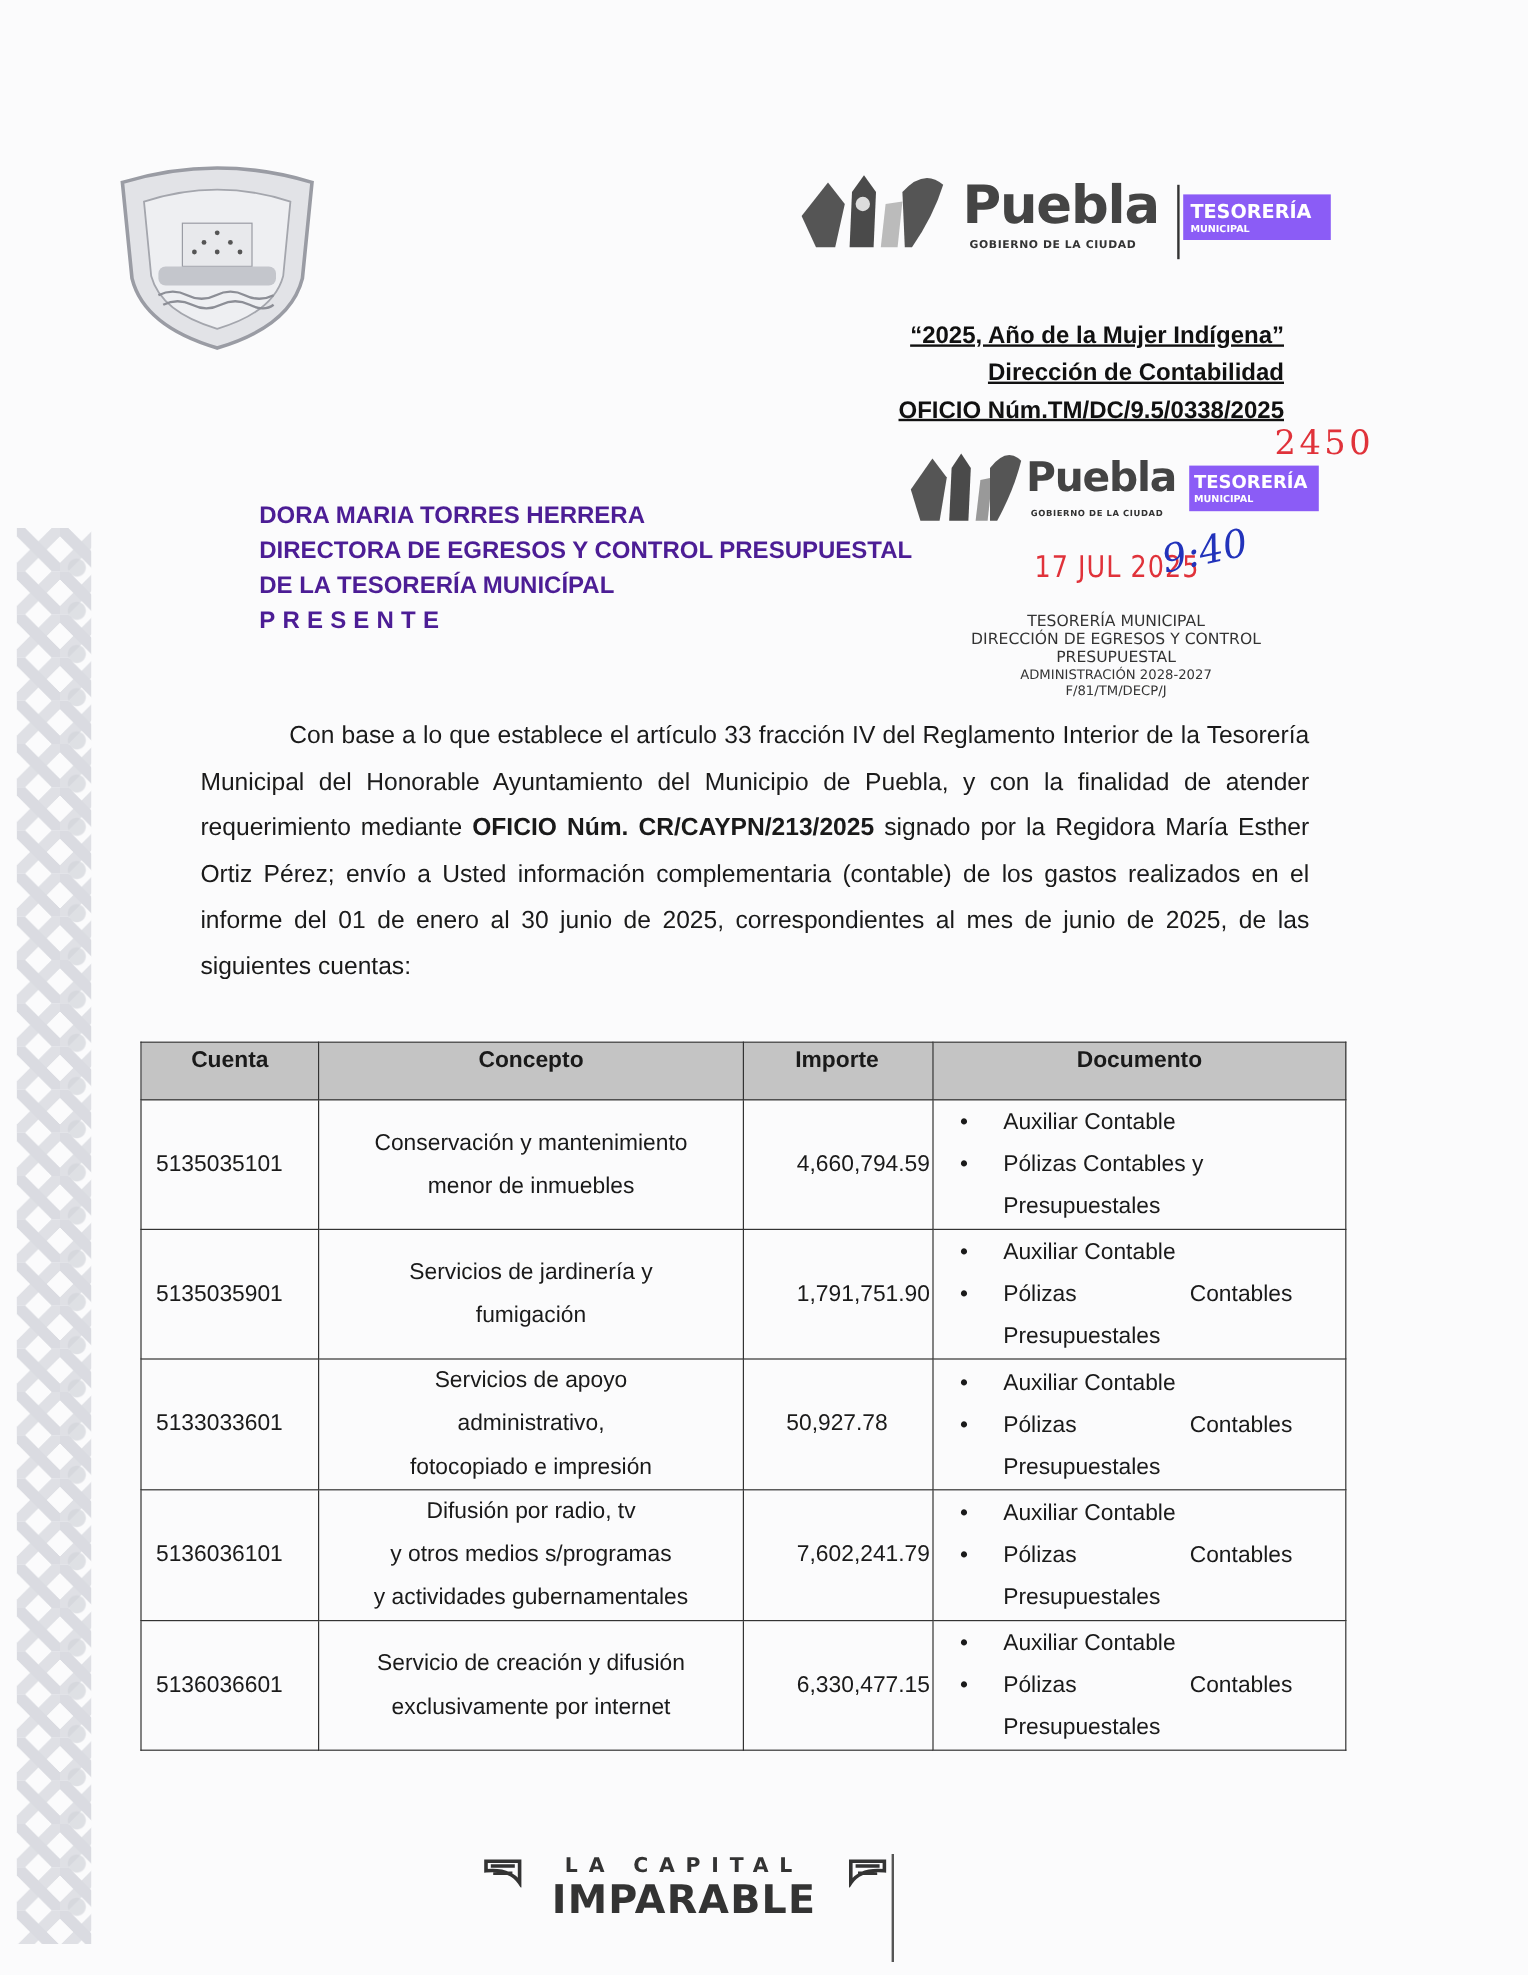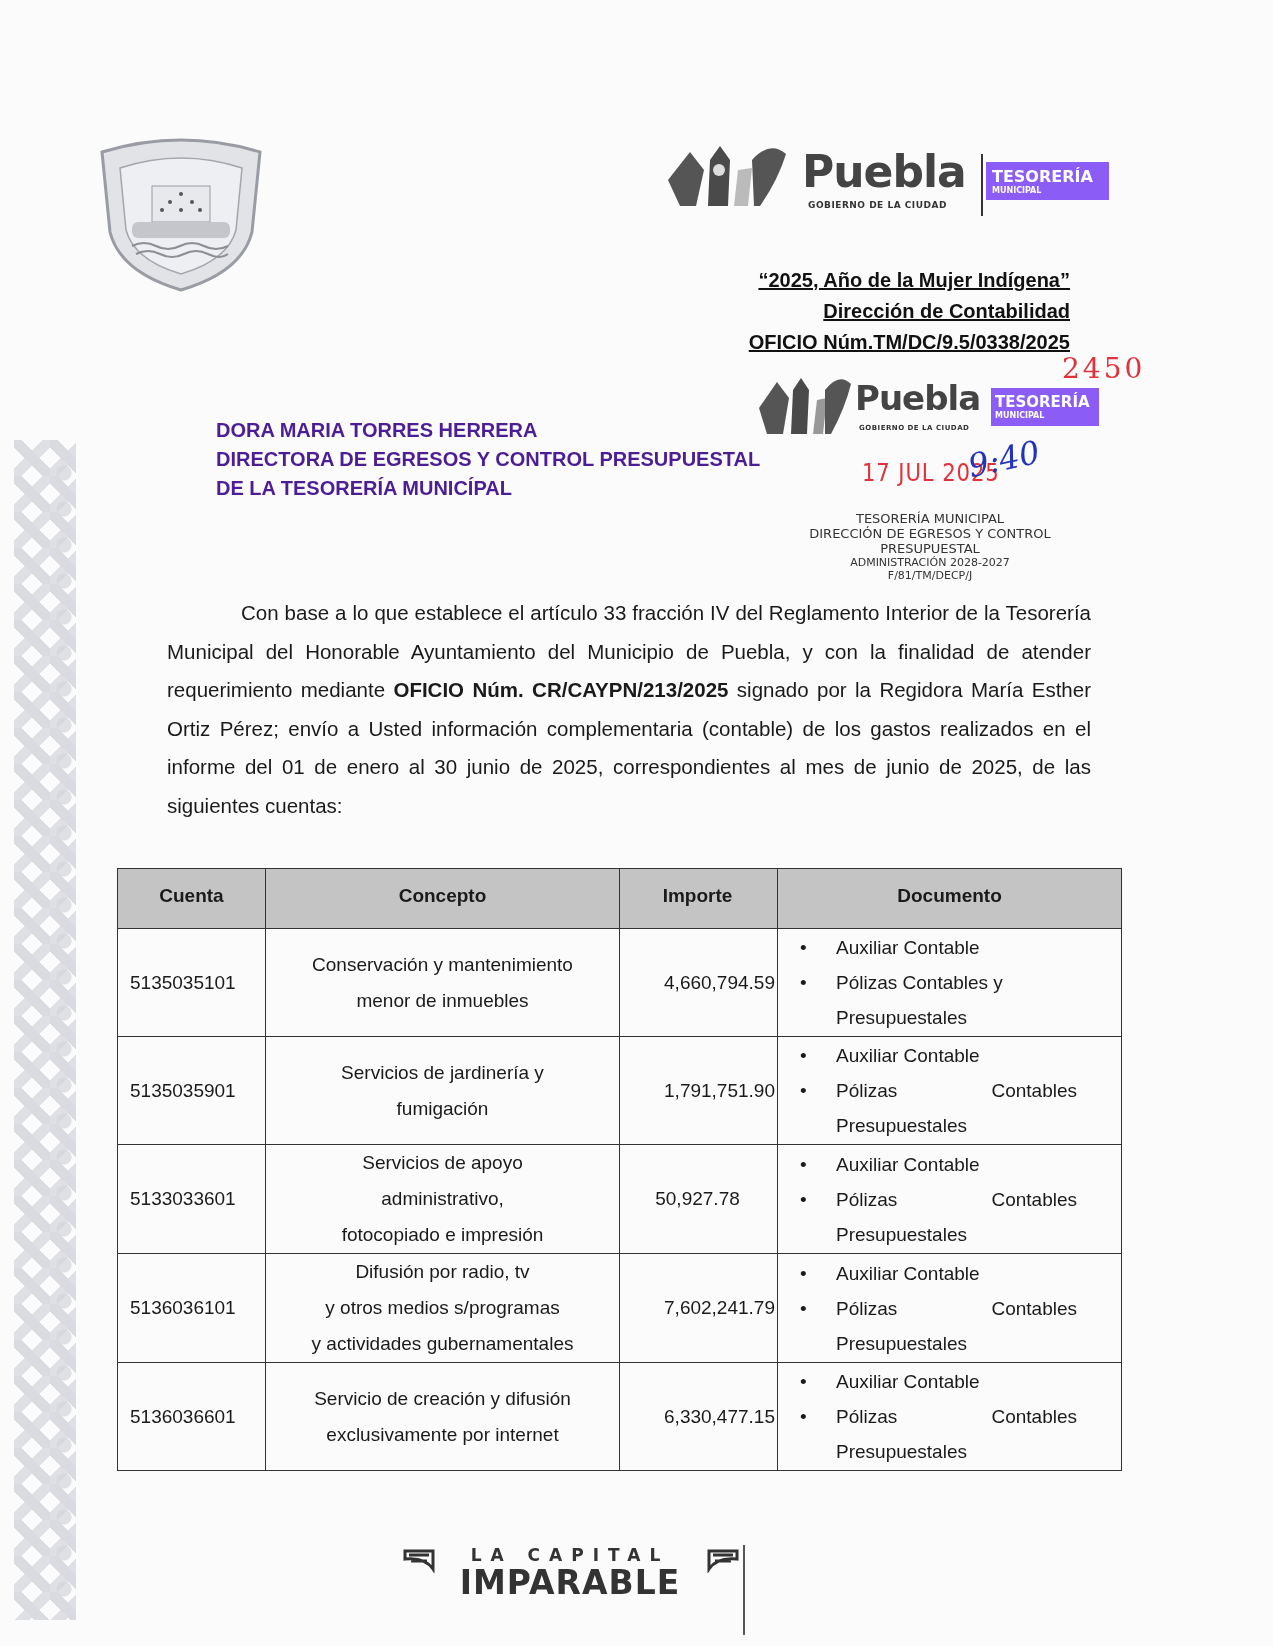--- a/index.html
+++ b/index.html
@@ -30,21 +30,21 @@
   .stamp-date { left:862px; top:458px; color:#e0323a; font-family:"DejaVu Sans", sans-serif; font-size:25px; letter-spacing:1px; transform:scaleX(0.85); transform-origin:left; }
   .stamp-hand { left:968px; top:440px; color:#2233bb; font-family:"DejaVu Serif", serif; font-style:italic; font-size:32px; transform:rotate(-12deg); }
   .stamp-text { left:780px; top:511px; width:300px; text-align:center; color:#333; font-family:"DejaVu Sans", sans-serif; font-size:13px; line-height:15px; }
   .stamp-text .small { font-size:11px; line-height:13px; }
   .body-text { left:167px; top:594px; width:924px; font-size:20.5px; line-height:38.5px; text-align:justify; color:#1a1a1a; }
   .body-text p { margin:0; text-indent:74px; }
   .body-text b { font-weight:bold; }
   
   .tbl { left:117px; top:868px; border-collapse:collapse; font-size:19px; color:#1a1a1a; }
   .tbl th, .tbl td { border:1.5px solid #333; padding:0; }
-  .tbl th { background:#c4c4c4; height:43px; font-weight:bold; font-size:19px; vertical-align:top; padding-top:16px; }
+  .tbl th { background:#c4c4c4; height:43px; font-weight:bold; font-size:19px; vertical-align:top; padding-top:4px; }
   .tbl td { height:107px; vertical-align:middle; }
   .c1 { width:135px; text-align:left; padding-left:12px !important; }
   .c2 { width:353px; text-align:center; line-height:36px; }
   .c3 { width:155px; text-align:right; padding-right:2px !important; }
   .c4 { width:343px; }
   .doclist { list-style:none; margin:0; padding:0 0 0 20px; line-height:35px; }
   .doclist li { position:relative; padding-left:38px; }
   .doclist li::before { content:"•"; position:absolute; left:2px; top:0; }
   .just { display:flex; justify-content:space-between; padding-right:44px; }
   
@@ -123,20 +123,21 @@
   <div>DIRECCIÓN DE EGRESOS Y CONTROL</div>
   <div>PRESUPUESTAL</div>
   <div class="small">ADMINISTRACIÓN 2028-2027</div>
   <div class="small">F/81/TM/DECP/J</div>
 </div>
 
 <div class="abs addressee">
   <div>DORA MARIA TORRES HERRERA</div>
   <div>DIRECTORA DE EGRESOS Y CONTROL PRESUPUESTAL</div>
   <div>DE LA TESORERÍA MUNICÍPAL</div>
+  <div class="presente">PRESENTE</div>
 </div>
 
 <div class="abs body-text">
   <p><span>Con base a lo que establece el artículo 33 fracción IV del Reglamento Interior de la Tesorería Municipal del Honorable Ayuntamiento del Municipio de Puebla, y con la finalidad de atender requerimiento mediante </span><b>OFICIO Núm. CR/CAYPN/213/2025</b><span> signado por la Regidora María Esther Ortiz Pérez;  envío a Usted información complementaria (contable) de los gastos realizados en el informe del 01 de enero al 30 junio de 2025, correspondientes al mes de junio de 2025, de las siguientes cuentas:</span></p>
 </div>
 
 <table class="abs tbl">
   <thead>
     <tr>
       <th class="c1" style="text-align:center;padding-left:0!important;">Cuenta</th>

